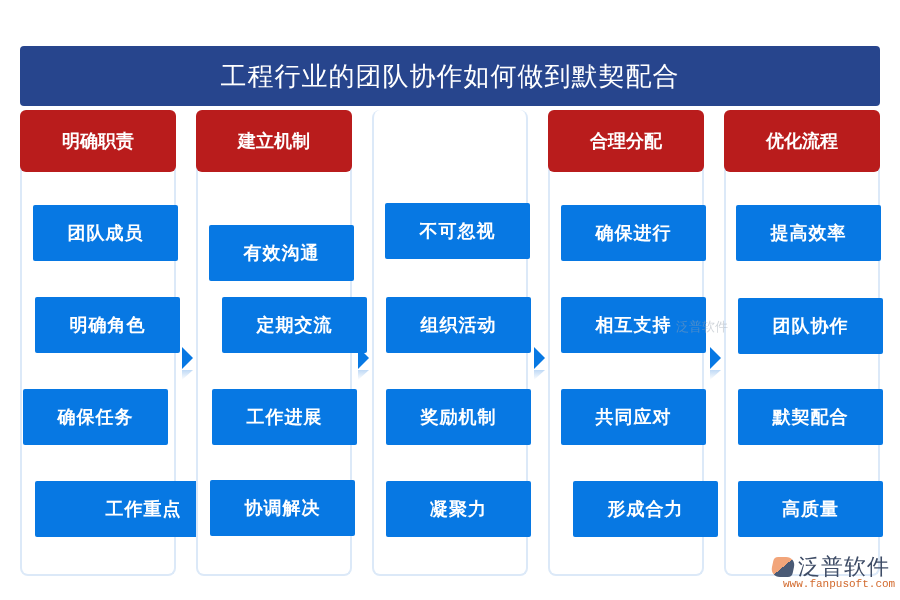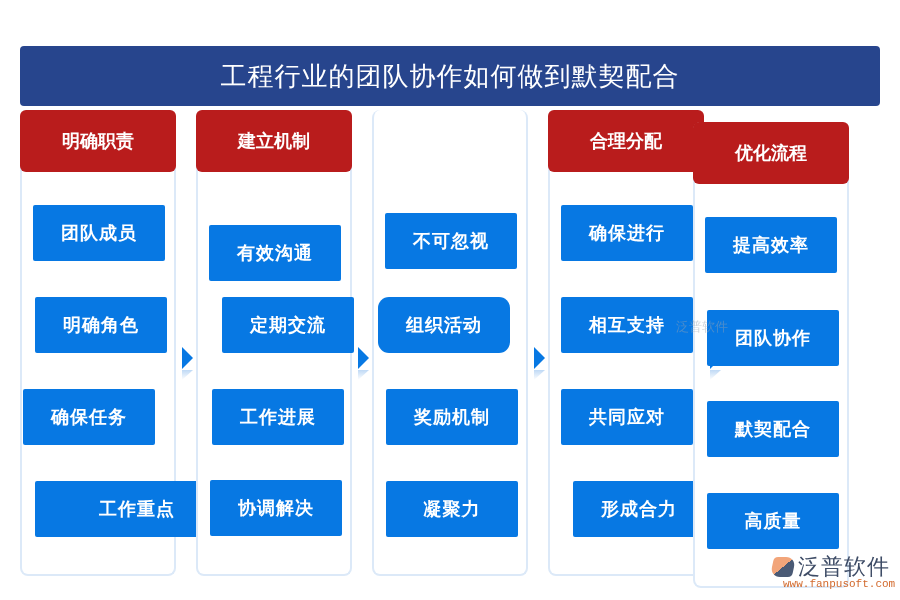--- a/index.html
+++ b/index.html
@@ -1,20 +1,20 @@
 <!DOCTYPE html>
 <html><head>
 <meta charset="utf-8">
 <style>
   html,body{margin:0;padding:0;background:#ffffff;}
   body{width:900px;height:600px;position:relative;overflow:hidden;font-family:"DejaVu Serif","Liberation Serif",serif;}
   .title{position:absolute;left:20px;top:30px;width:860px;height:60px;background:#27458d;border-radius:4px;color:#fff;font-size:26px;display:flex;align-items:center;justify-content:center;letter-spacing:1px;margin-top:16px;}
   .col{position:absolute;top:110px;width:156px;height:466px;border:2px solid #dce9f8;border-top:none;border-radius:8px;box-sizing:border-box;background:#fff;}
   .col-head{position:absolute;left:-2px;top:0;width:156px;height:62px;background:#b91c1c;border-radius:6px;color:#fff;font-size:18px;font-weight:bold;display:flex;align-items:center;justify-content:center;}
-  .item{position:absolute;left:11px;width:132px;height:56px;background:#0778e3;border-radius:2px;color:#fff;font-size:18px;font-weight:bold;display:flex;align-items:center;justify-content:center;letter-spacing:1px;}
+  .item{position:absolute;left:11px;width:145px;height:56px;background:#0778e3;border-radius:2px;color:#fff;font-size:18px;font-weight:bold;display:flex;align-items:center;justify-content:center;letter-spacing:1px;}
   .arrow{position:absolute;width:0;height:0;border-top:11px solid transparent;border-bottom:11px solid transparent;border-left:11px solid #0778e3;}
   .arrow-shadow{position:absolute;width:11px;height:10px;background:linear-gradient(#bfd9f5,#ffffff);clip-path:polygon(0 0,100% 0,0 100%);}
   .wm{position:absolute;color:#9aa4b0;opacity:.45;font-family:"DejaVu Sans",sans-serif;font-size:13px;}
   .logo{position:absolute;left:772px;top:552px;display:flex;align-items:center;}
   .logo-mark{width:22px;height:20px;background:linear-gradient(135deg,#f2a57a 0 50%,#4a5a75 50% 100%);border-radius:4px 10px 4px 10px;transform:skewX(-12deg);margin-right:4px;}
   .logo-text{font-family:"DejaVu Sans",sans-serif;font-size:22px;color:#3e4c66;letter-spacing:1px;}
   .logo-url{position:absolute;left:783px;top:578px;font-family:Liberation Mono, monospace;font-size:11px;color:#d2692c;}
 </style>
 </head>
 <body>
@@ -31,35 +31,35 @@
 
 <div class="col" style="left:196px;">
   <div class="col-head">建立机制</div>
   <div class="item" style="top:95px;margin-top:20px;">有效沟通</div>
   <div class="item" style="top:187px;left:24px;">定期交流</div>
   <div class="item" style="top:279px;left:14px;">工作进展</div>
   <div class="item" style="top:370px;left:12px;">协调解决</div>
 </div>
 
 <div class="col" style="left:372px;">
-  <div class="item" style="top:103px;">不可忽视</div>
-  <div class="item" style="top:187px;left:4px;border-radius:11px;">组织活动</div>
+  <div class="item" style="top:93px;">不可忽视</div>
+  <div class="item" style="top:187px;left:12px;">组织活动</div>
   <div class="item" style="top:279px;left:12px;">奖励机制</div>
   <div class="item" style="top:371px;left:12px;">凝聚力</div>
 </div>
 
 <div class="col" style="left:548px;">
   <div class="col-head">合理分配</div>
   <div class="item" style="top:95px;">确保进行</div>
   <div class="item" style="top:187px;">相互支持</div>
   <div class="item" style="top:279px;">共同应对</div>
   <div class="item" style="top:371px;margin-left:12px;">形成合力</div>
 </div>
 
-<div class="col" style="left:693px;margin-top:12px;">
+<div class="col" style="left:724px;">
   <div class="col-head">优化流程</div>
   <div class="item" style="top:95px;left:10px;">提高效率</div>
   <div class="item" style="top:188px;left:12px;">团队协作</div>
   <div class="item" style="top:279px;left:12px;">默契配合</div>
   <div class="item" style="top:371px;left:12px;">高质量</div>
 </div>
 
 <div class="arrow" style="left:182px;top:347px;"></div>
 <div class="arrow-shadow" style="left:182px;top:370px;"></div>
 <div class="arrow" style="left:358px;top:347px;"></div>

